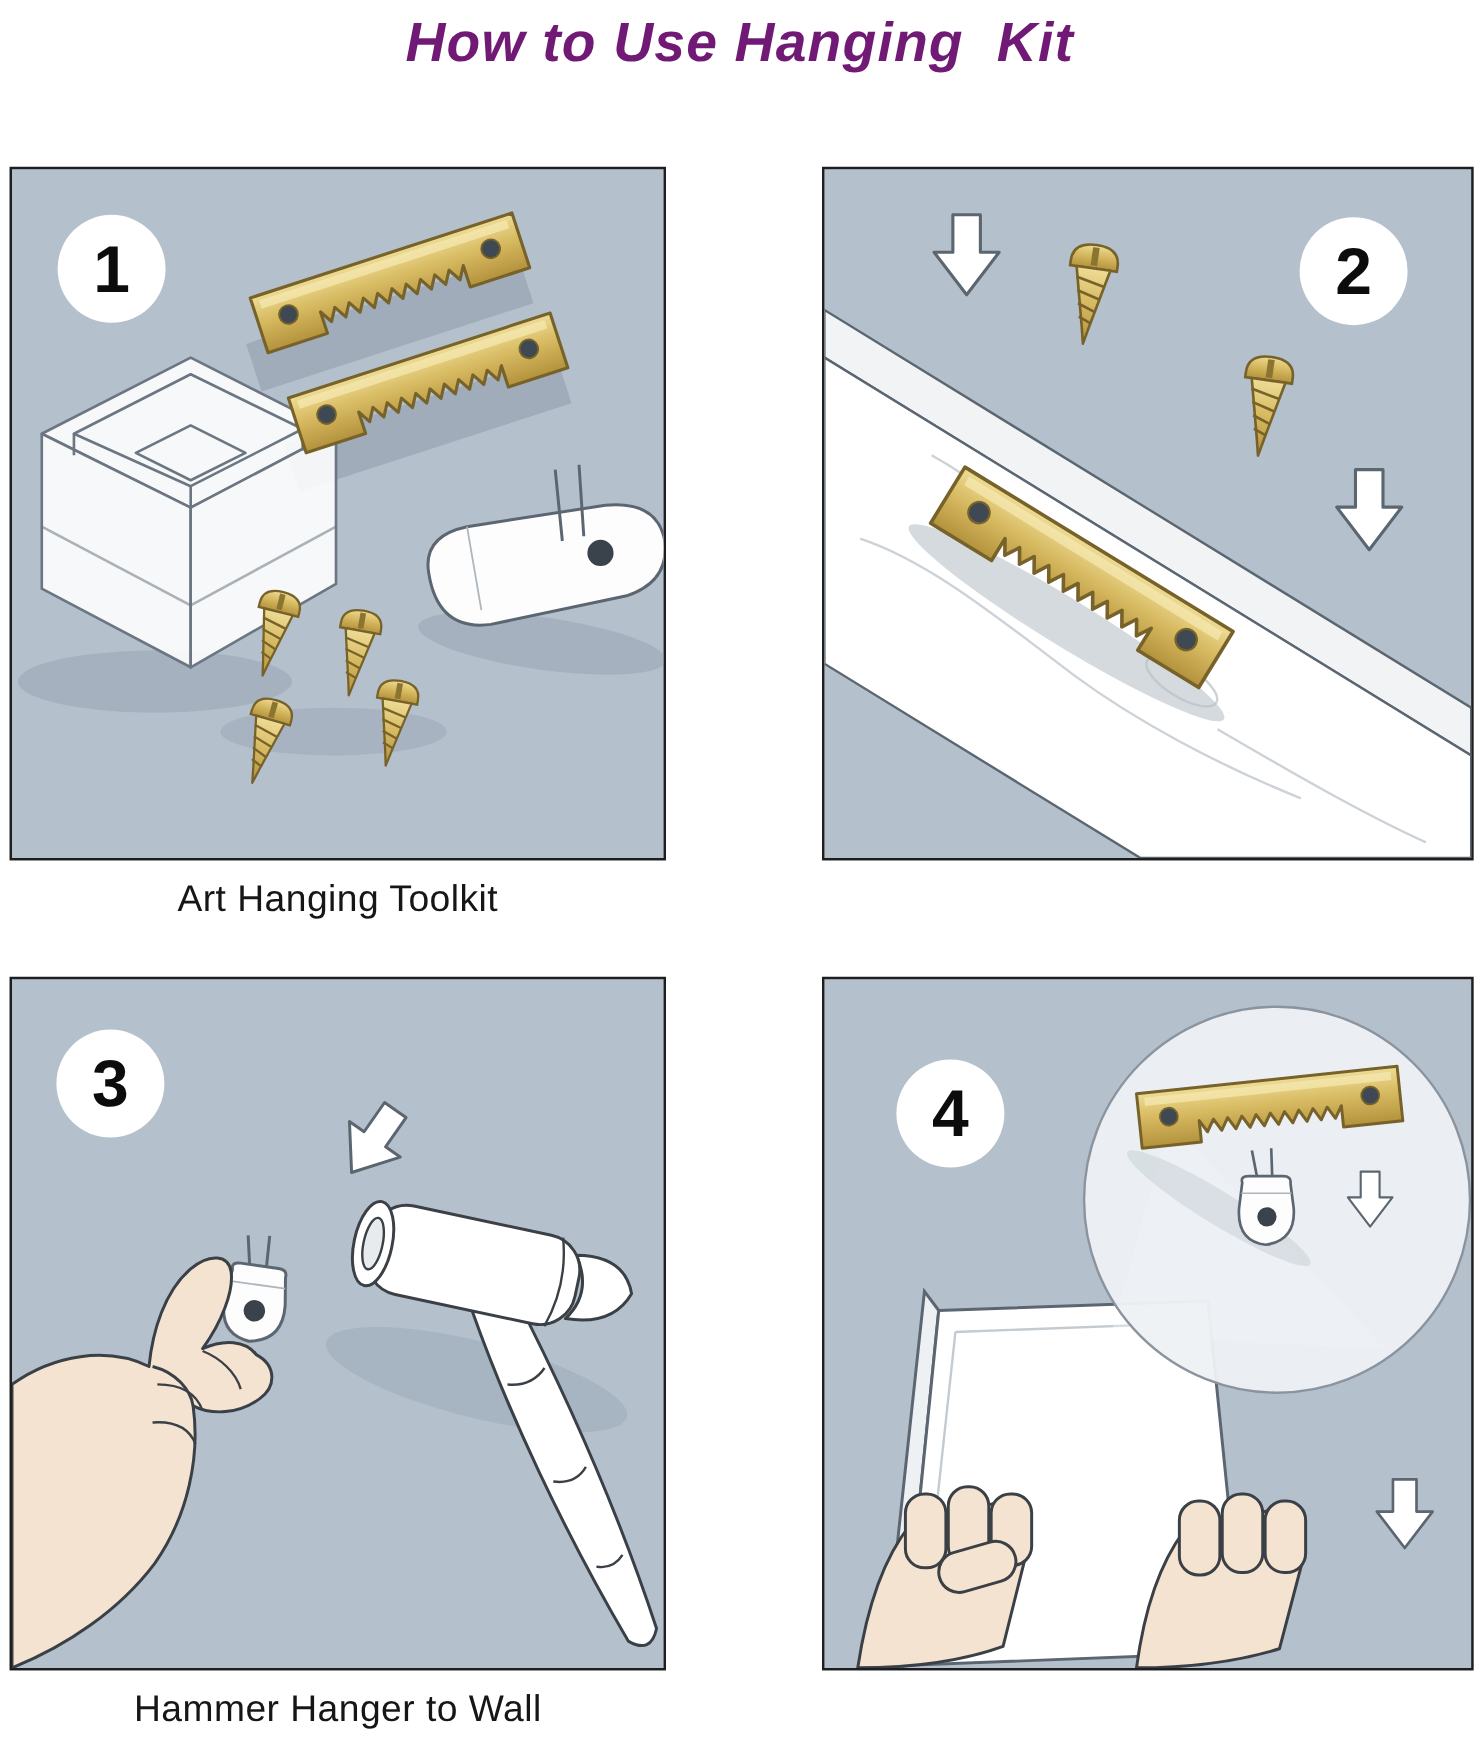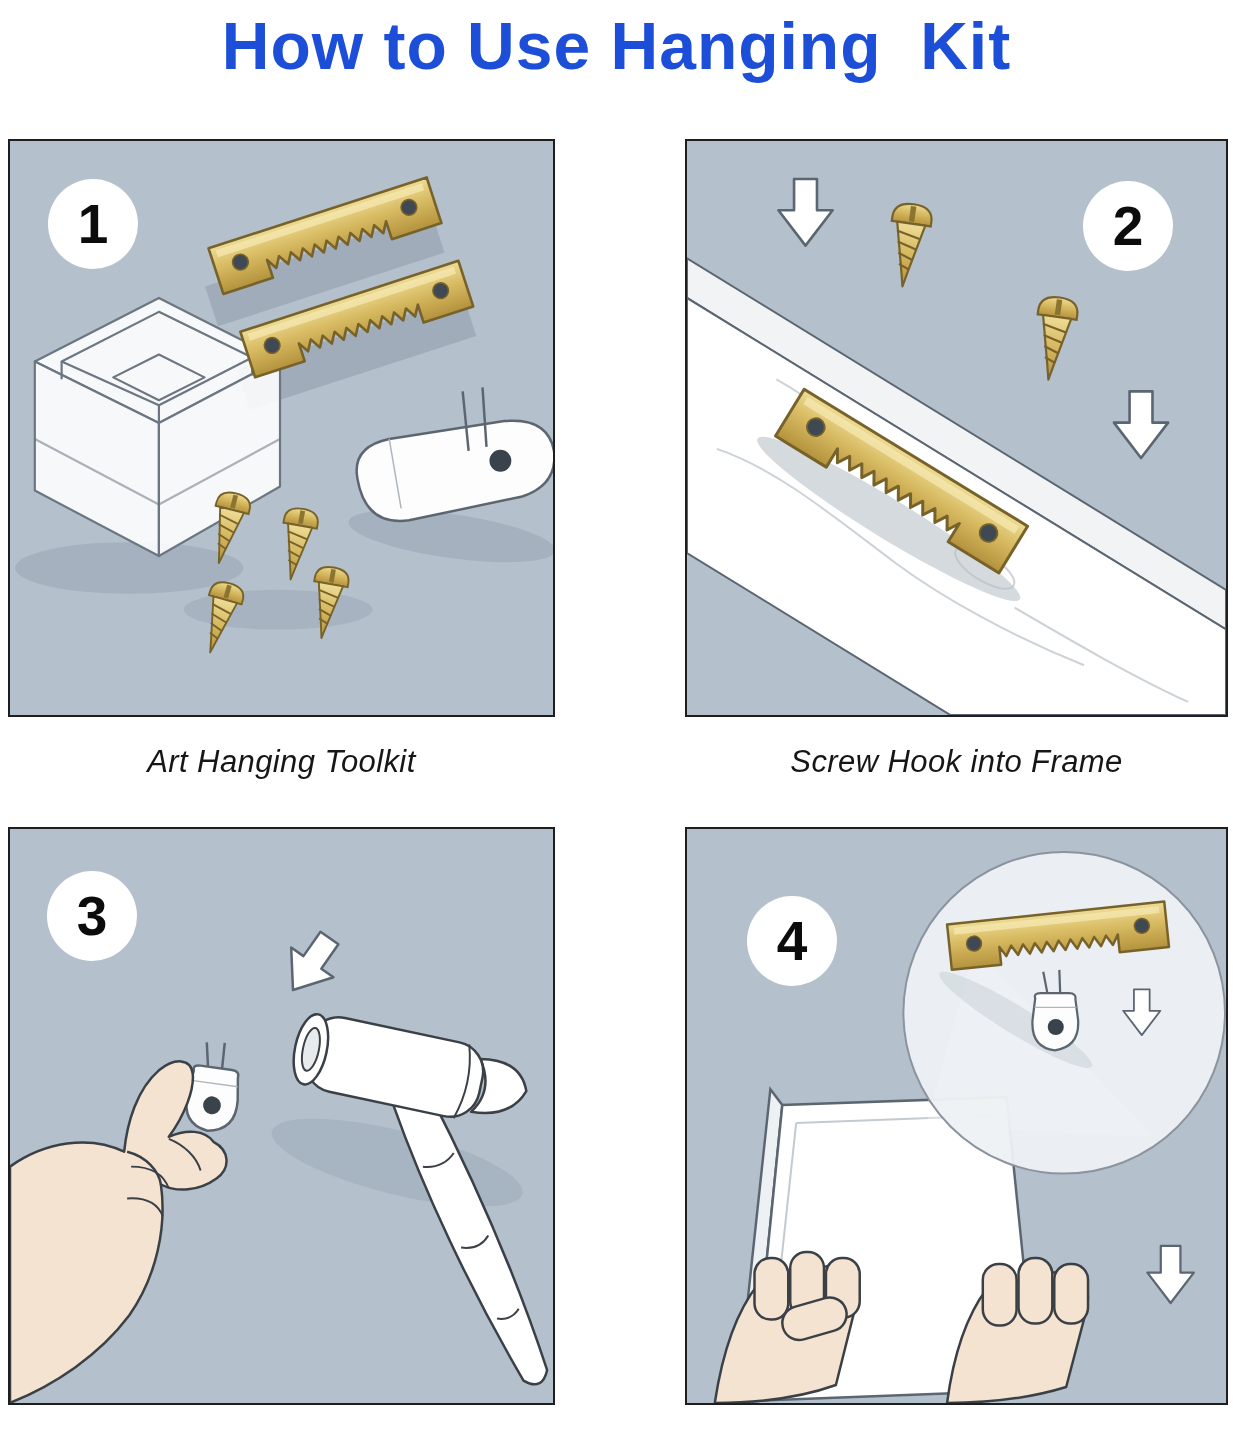--- a/index.html
+++ b/index.html
@@ -3,29 +3,29 @@
 <meta charset="utf-8">
 <style>
   html,body{margin:0;padding:0;}
   body{
     width:1233px;height:1448px;background:#ffffff;
     font-family:"Liberation Sans", sans-serif;
     overflow:hidden;position:relative;
   }
   .header{height:139px;box-sizing:border-box;padding-top:8px;
     display:flex;align-items:flex-start;justify-content:center;}
-  .title{font-size:66px;font-weight:bold;color:#1d4ed8;letter-spacing:1px;white-space:pre;}
+  .title{font-size:46px;font-weight:bold;color:#701a75;letter-spacing:1px;white-space:pre;font-style:italic;}
   .grid{display:grid;grid-template-columns:547px 543px;column-gap:130px;row-gap:47px;padding:0 5px 0 8px;}
   .panel{position:relative;height:578px;background:var(--panel-bg,#b4c0cc);
     border:2px solid #1e1e1e;box-sizing:border-box;}
   .panel svg{display:block;width:100%;height:100%;}
   .badge{position:absolute;width:90px;height:90px;border-radius:50%;background:#fff;
     display:flex;align-items:center;justify-content:center;
     font-size:55px;font-weight:bold;color:#0c0c0c;}
-  .caption{margin-top:27px;text-align:center;font-size:31px;color:var(--caption-text,#161616);letter-spacing:0.4px;font-style:italic;}
+  .caption{margin-top:14px;text-align:center;font-size:31px;color:var(--caption-text,#161616);letter-spacing:0.4px;}
   .outline{stroke:#3a4046;stroke-width:2.5;stroke-linejoin:round;}
   .skin{fill:var(--skin,#f5e3d1);}
   .whitefill{fill:#ffffff;}
 </style>
 </head>
 <body>
 
 <svg width="0" height="0" style="position:absolute" aria-hidden="true">
   <defs>
     <linearGradient id="brass" x1="0" y1="0" x2="0" y2="1">
@@ -148,21 +148,20 @@
 
         <g transform="translate(90,36) scale(1.05)">
             <use href="#sym-arrow"></use>
           </g>
         <g transform="translate(428,250) scale(1.05)">
             <use href="#sym-arrow"></use>
           </g>
       </svg>
       <div class="badge" style="right:53px;top:40px;">2</div>
     </div>
-    <div class="caption">Screw Hook into Frame</div>
   </div>
 
   <div class="step">
     <div class="panel">
       <svg viewBox="0 0 547 578">
 
         <g transform="translate(300,92) rotate(35)">
             <use href="#sym-arrow"></use>
           </g>
 
@@ -198,20 +197,21 @@
             <path class="whitefill outline" d="M72,-26 Q112,-34 124,-4 Q114,26 74,28 Q92,2 72,-26 Z"></path>
             <rect class="whitefill outline" x="-100" y="-38" width="178" height="76" rx="30"></rect>
             <path d="M58,-38 Q70,0 58,38" stroke="#3a4046" stroke-width="2" fill="none"></path>
             <ellipse class="whitefill outline" cx="-97" cy="0" rx="16" ry="36"></ellipse>
             <ellipse cx="-97" cy="0" rx="8" ry="22" fill="#e7ebee" stroke="#3a4046" stroke-width="2"></ellipse>
           </g>
         </g>
       </svg>
       <div class="badge" style="left:37px;top:42px;">3</div>
     </div>
+    <div class="caption">Hammer Hanger to Wall</div>
   </div>
 
   <div class="step">
     <div class="panel">
       <svg viewBox="0 0 543 578">
 
         <g>
           <polygon points="96,278 84,262 52,560 66,576" fill="#eef1f3" stroke="#5b6671" stroke-width="2.5"></polygon>
           <polygon points="96,278 322,270 352,565 66,576" fill="#ffffff" stroke="#5b6671" stroke-width="2.5"></polygon>
           <polyline points="110,296 326,288" fill="none" stroke="#c3cad0" stroke-width="2"></polyline>

